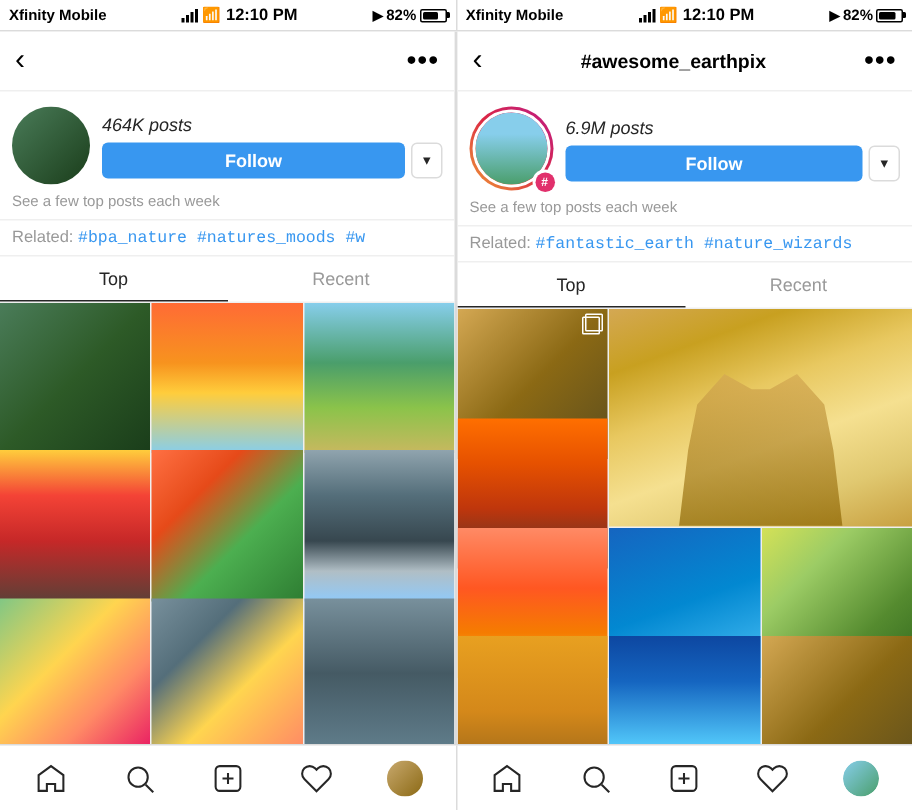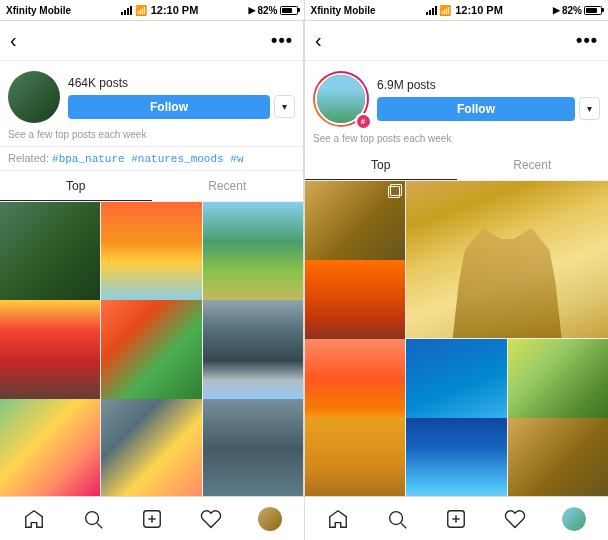--- a/index.html
+++ b/index.html
@@ -153,20 +153,21 @@
       color: #fff;
       font-weight: 700;
     }
     .profile-info {
       flex: 1;
     }
     .posts-count {
       font-size: 12px;
       color: #262626;
       margin-bottom: 5px;
+      font-style: italic;
     }
     .follow-row {
       display: flex;
       gap: 4px;
       align-items: center;
     }
     .follow-btn {
       flex: 1;
       background: #3897f0;
       color: #fff;
@@ -457,20 +458,21 @@
     </div>
 
   </div>
 
   <div class="divider"></div>
 
   <div class="panel">
 
     <div class="nav-bar">
       <span class="nav-back">‹</span>
+      <span class="nav-title">#awesome_earthpix</span>
       <span class="nav-more">•••</span>
     </div>
 
     <div class="profile-area">
       <div style="position:relative;flex-shrink:0;width:56px;height:56px;">
         <div class="avatar-gradient" style="width:56px;height:56px;">
           <div class="avatar-inner">
             <div class="avatar-placeholder-right"></div>
           </div>
         </div>
@@ -481,20 +483,24 @@
       <div class="profile-info">
         <div class="posts-count">6.9M posts</div>
         <div class="follow-row">
           <button class="follow-btn">Follow</button>
           <button class="dropdown-btn">▾</button>
         </div>
       </div>
     </div>
     <div class="see-top-posts">See a few top posts each week</div>
 
+    <div class="related-bar">
+      <span class="label">Related:</span>
+      <span class="tags">#fantastic_earth  #nature_wizards</span>
+    </div>
 
     <div class="tabs">
       <div class="tab active">Top</div>
       <div class="tab inactive">Recent</div>
     </div>
 
     <div class="photo-grid">
 
       <div class="photo-cell photo-r1">
         <div class="multi-indicator">

